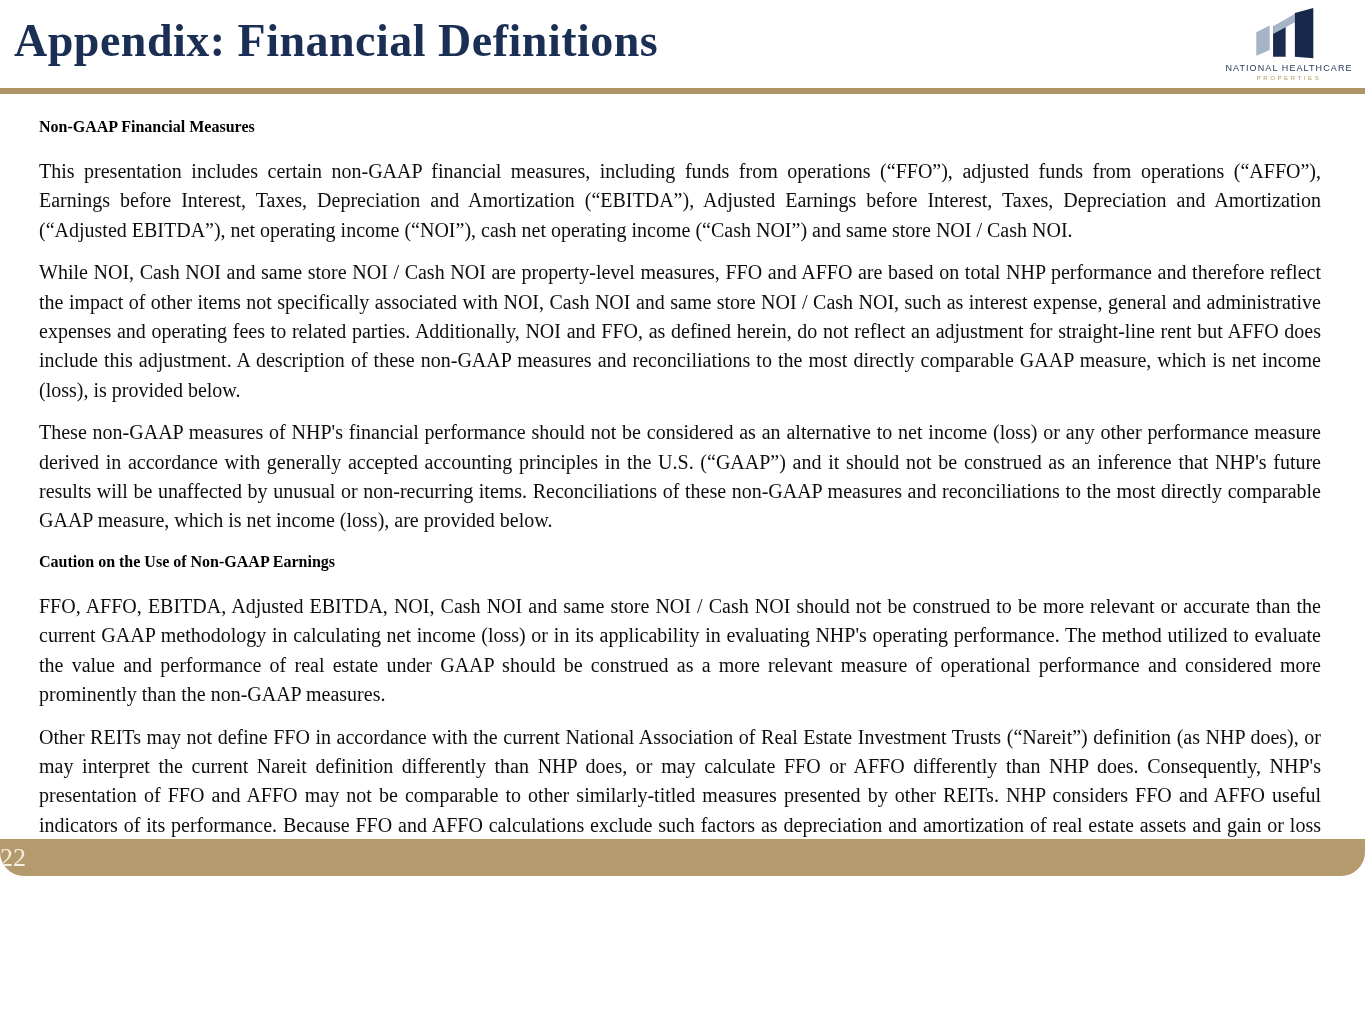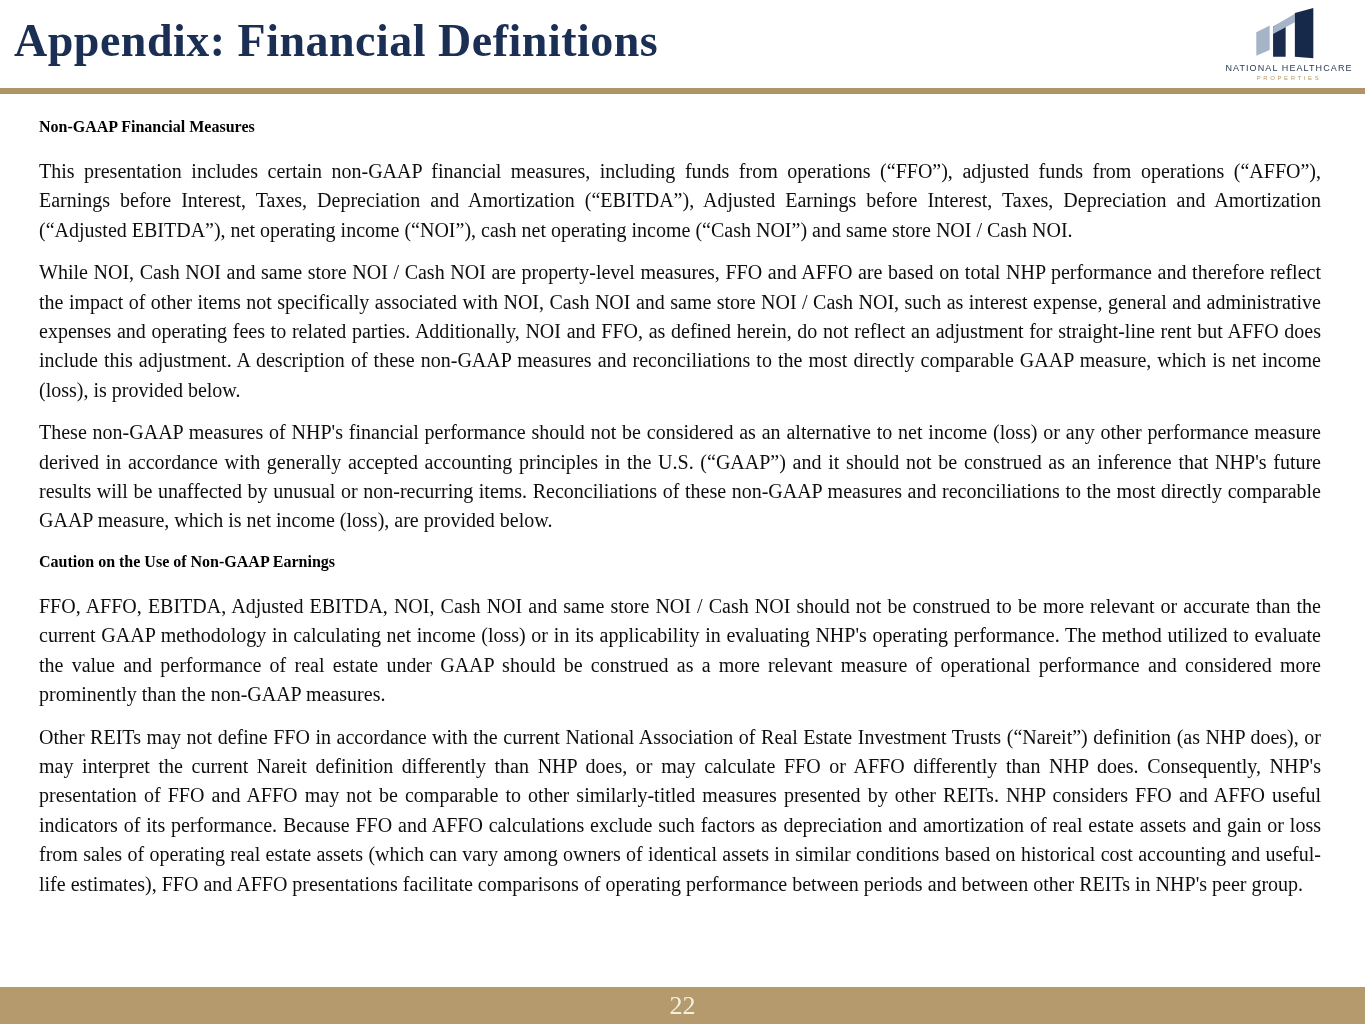--- a/index.html
+++ b/index.html
@@ -1,22 +1,23 @@
 <!DOCTYPE html>
 <html><head>
 <meta charset="utf-8">
 <style>
   html, body { margin: 0; padding: 0; background: #ffffff; }
   .slide {
     position: relative;
     width: 1365px;
-    height: 1024px;
+    height: 876px;
     background: #ffffff;
     font-family: "Liberation Serif", serif;
     overflow: hidden;
+    border-radius: 24px;
   }
   
   .slide-header {
     display: flex;
     justify-content: space-between;
     align-items: flex-start;
     height: 88px;
     padding: 0 14px 0 14px;
     box-sizing: border-box;
   }
@@ -80,21 +81,20 @@
   
   .slide-footer {
     position: absolute;
     left: 0;
     bottom: 0;
     width: 100%;
     height: 37px;
     background: #b49a6d;
     display: flex;
     align-items: center;
-    justify-content: center;
   }
   .page-number {
     font-family: "Liberation Serif", serif;
     font-size: 26px;
     color: #f7efdd;
     line-height: 37px;
   }
 </style>
 </head>
 <body>

